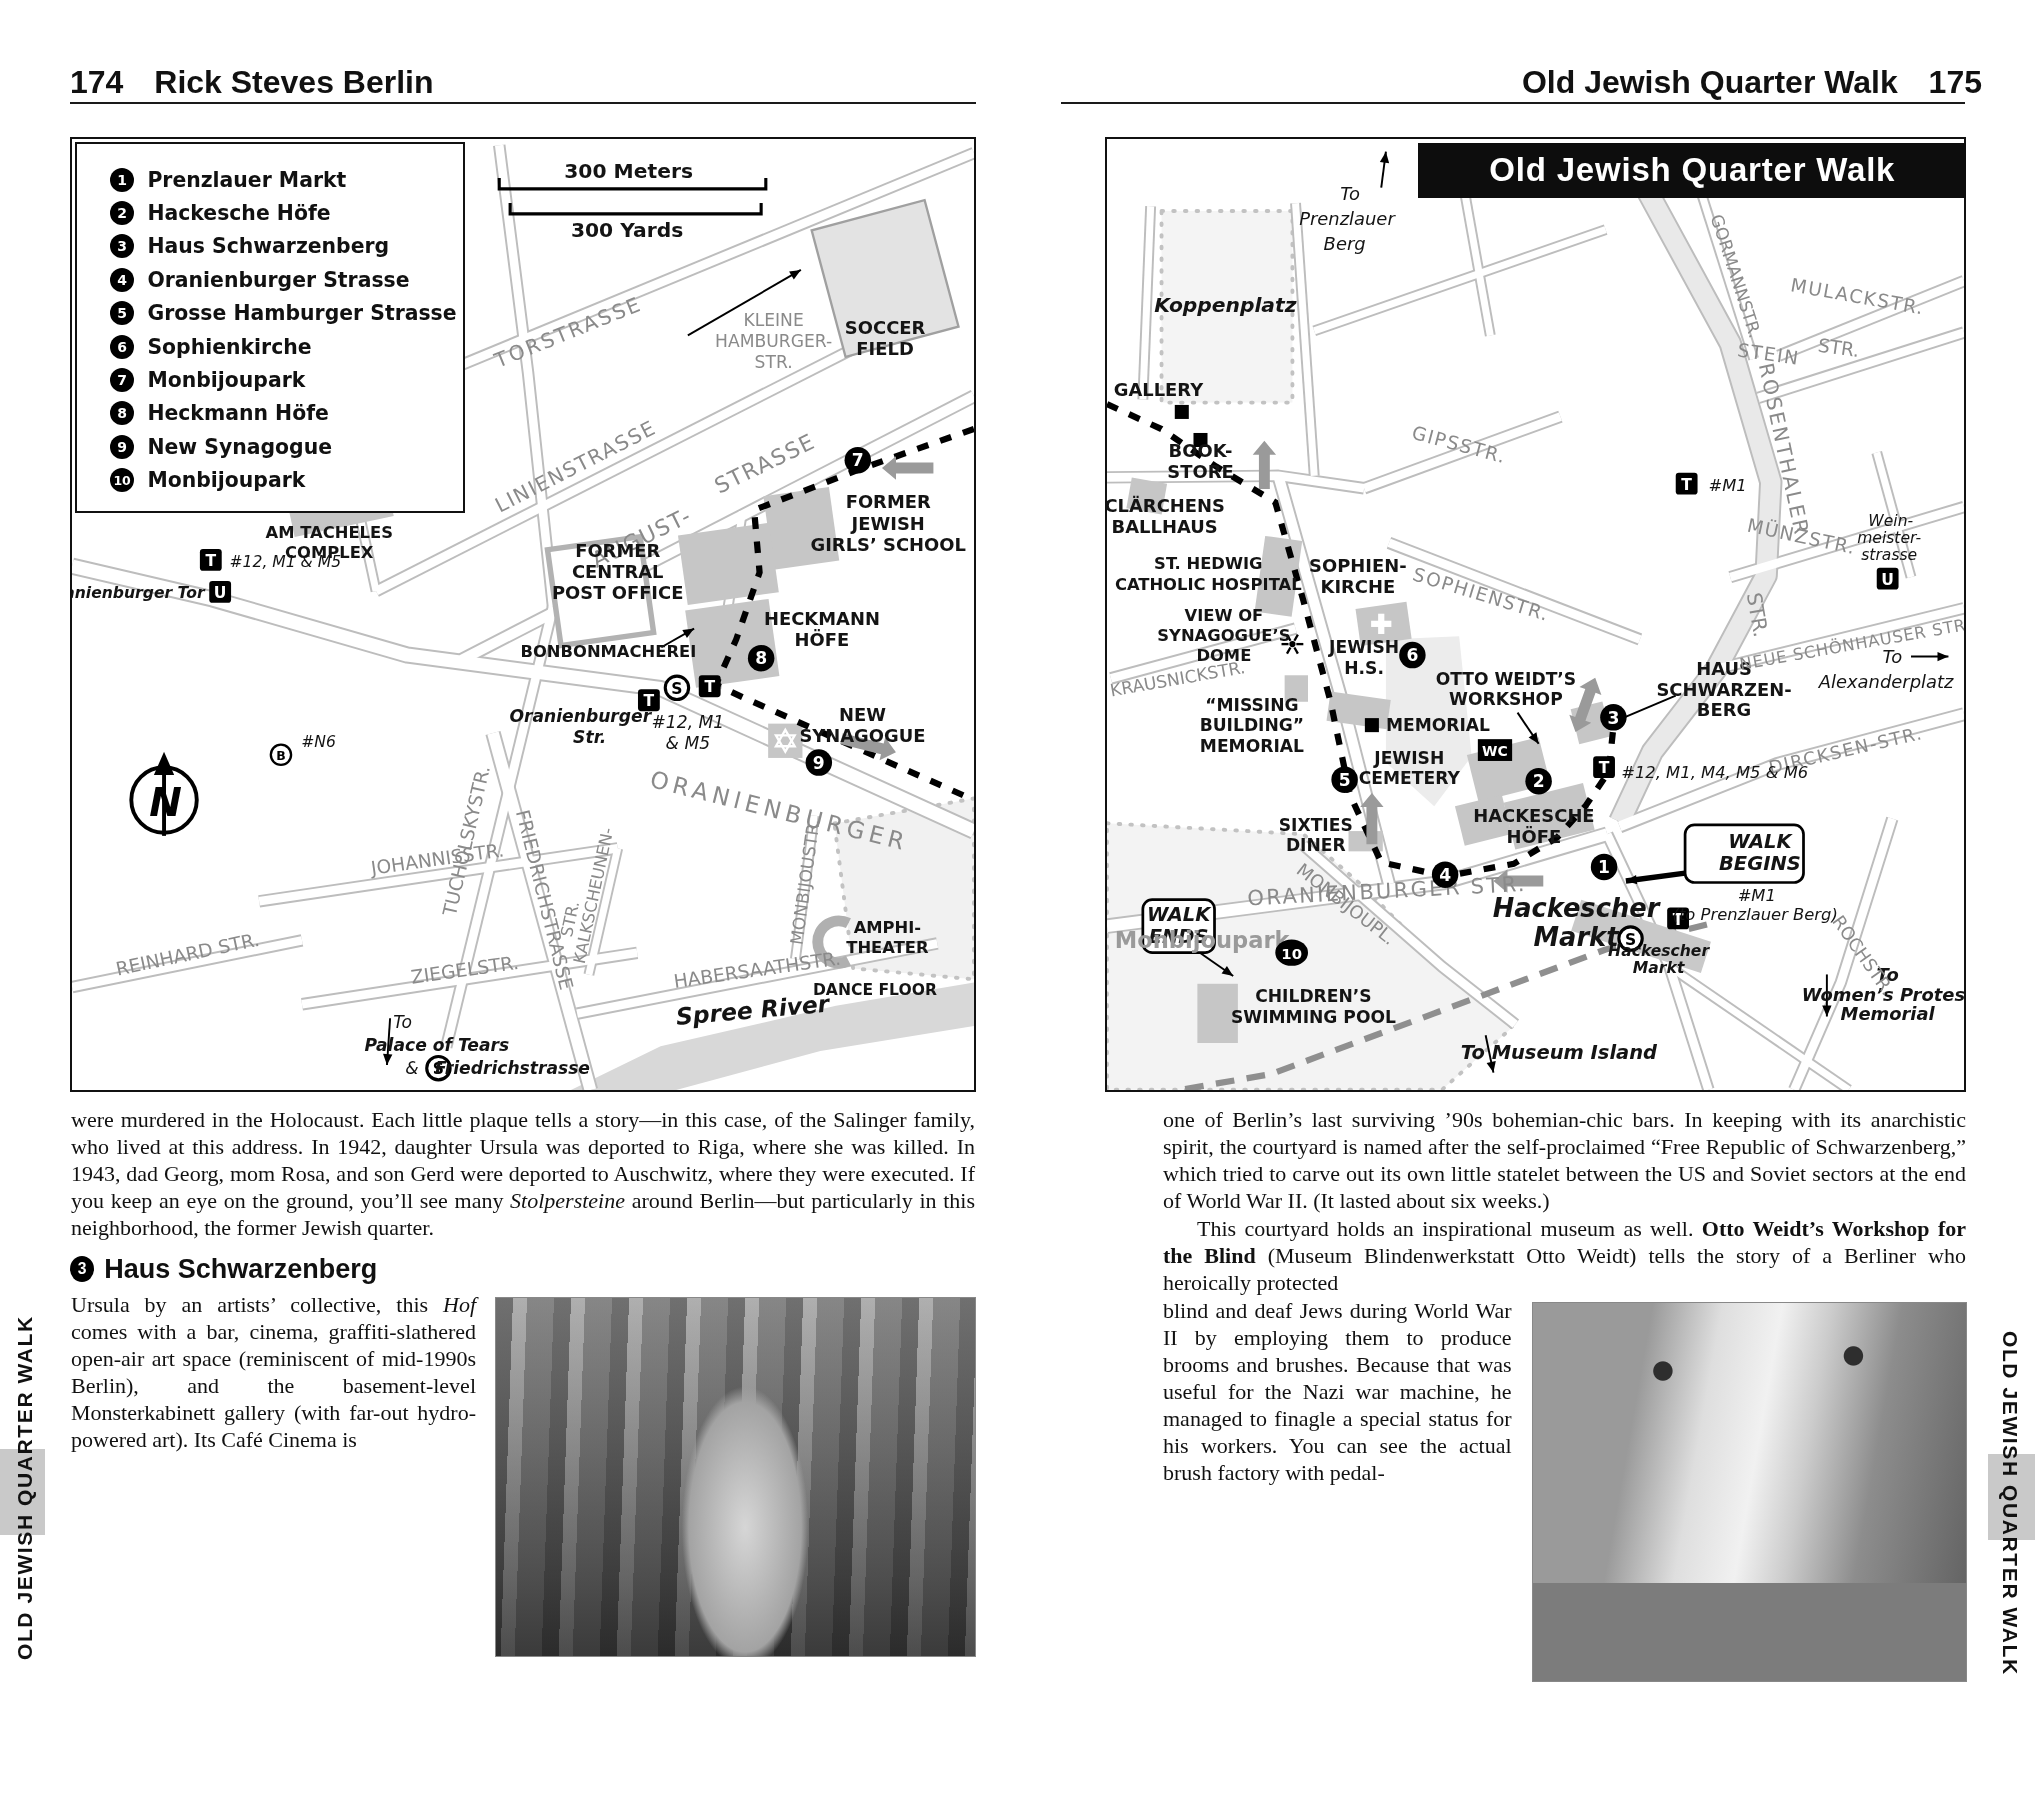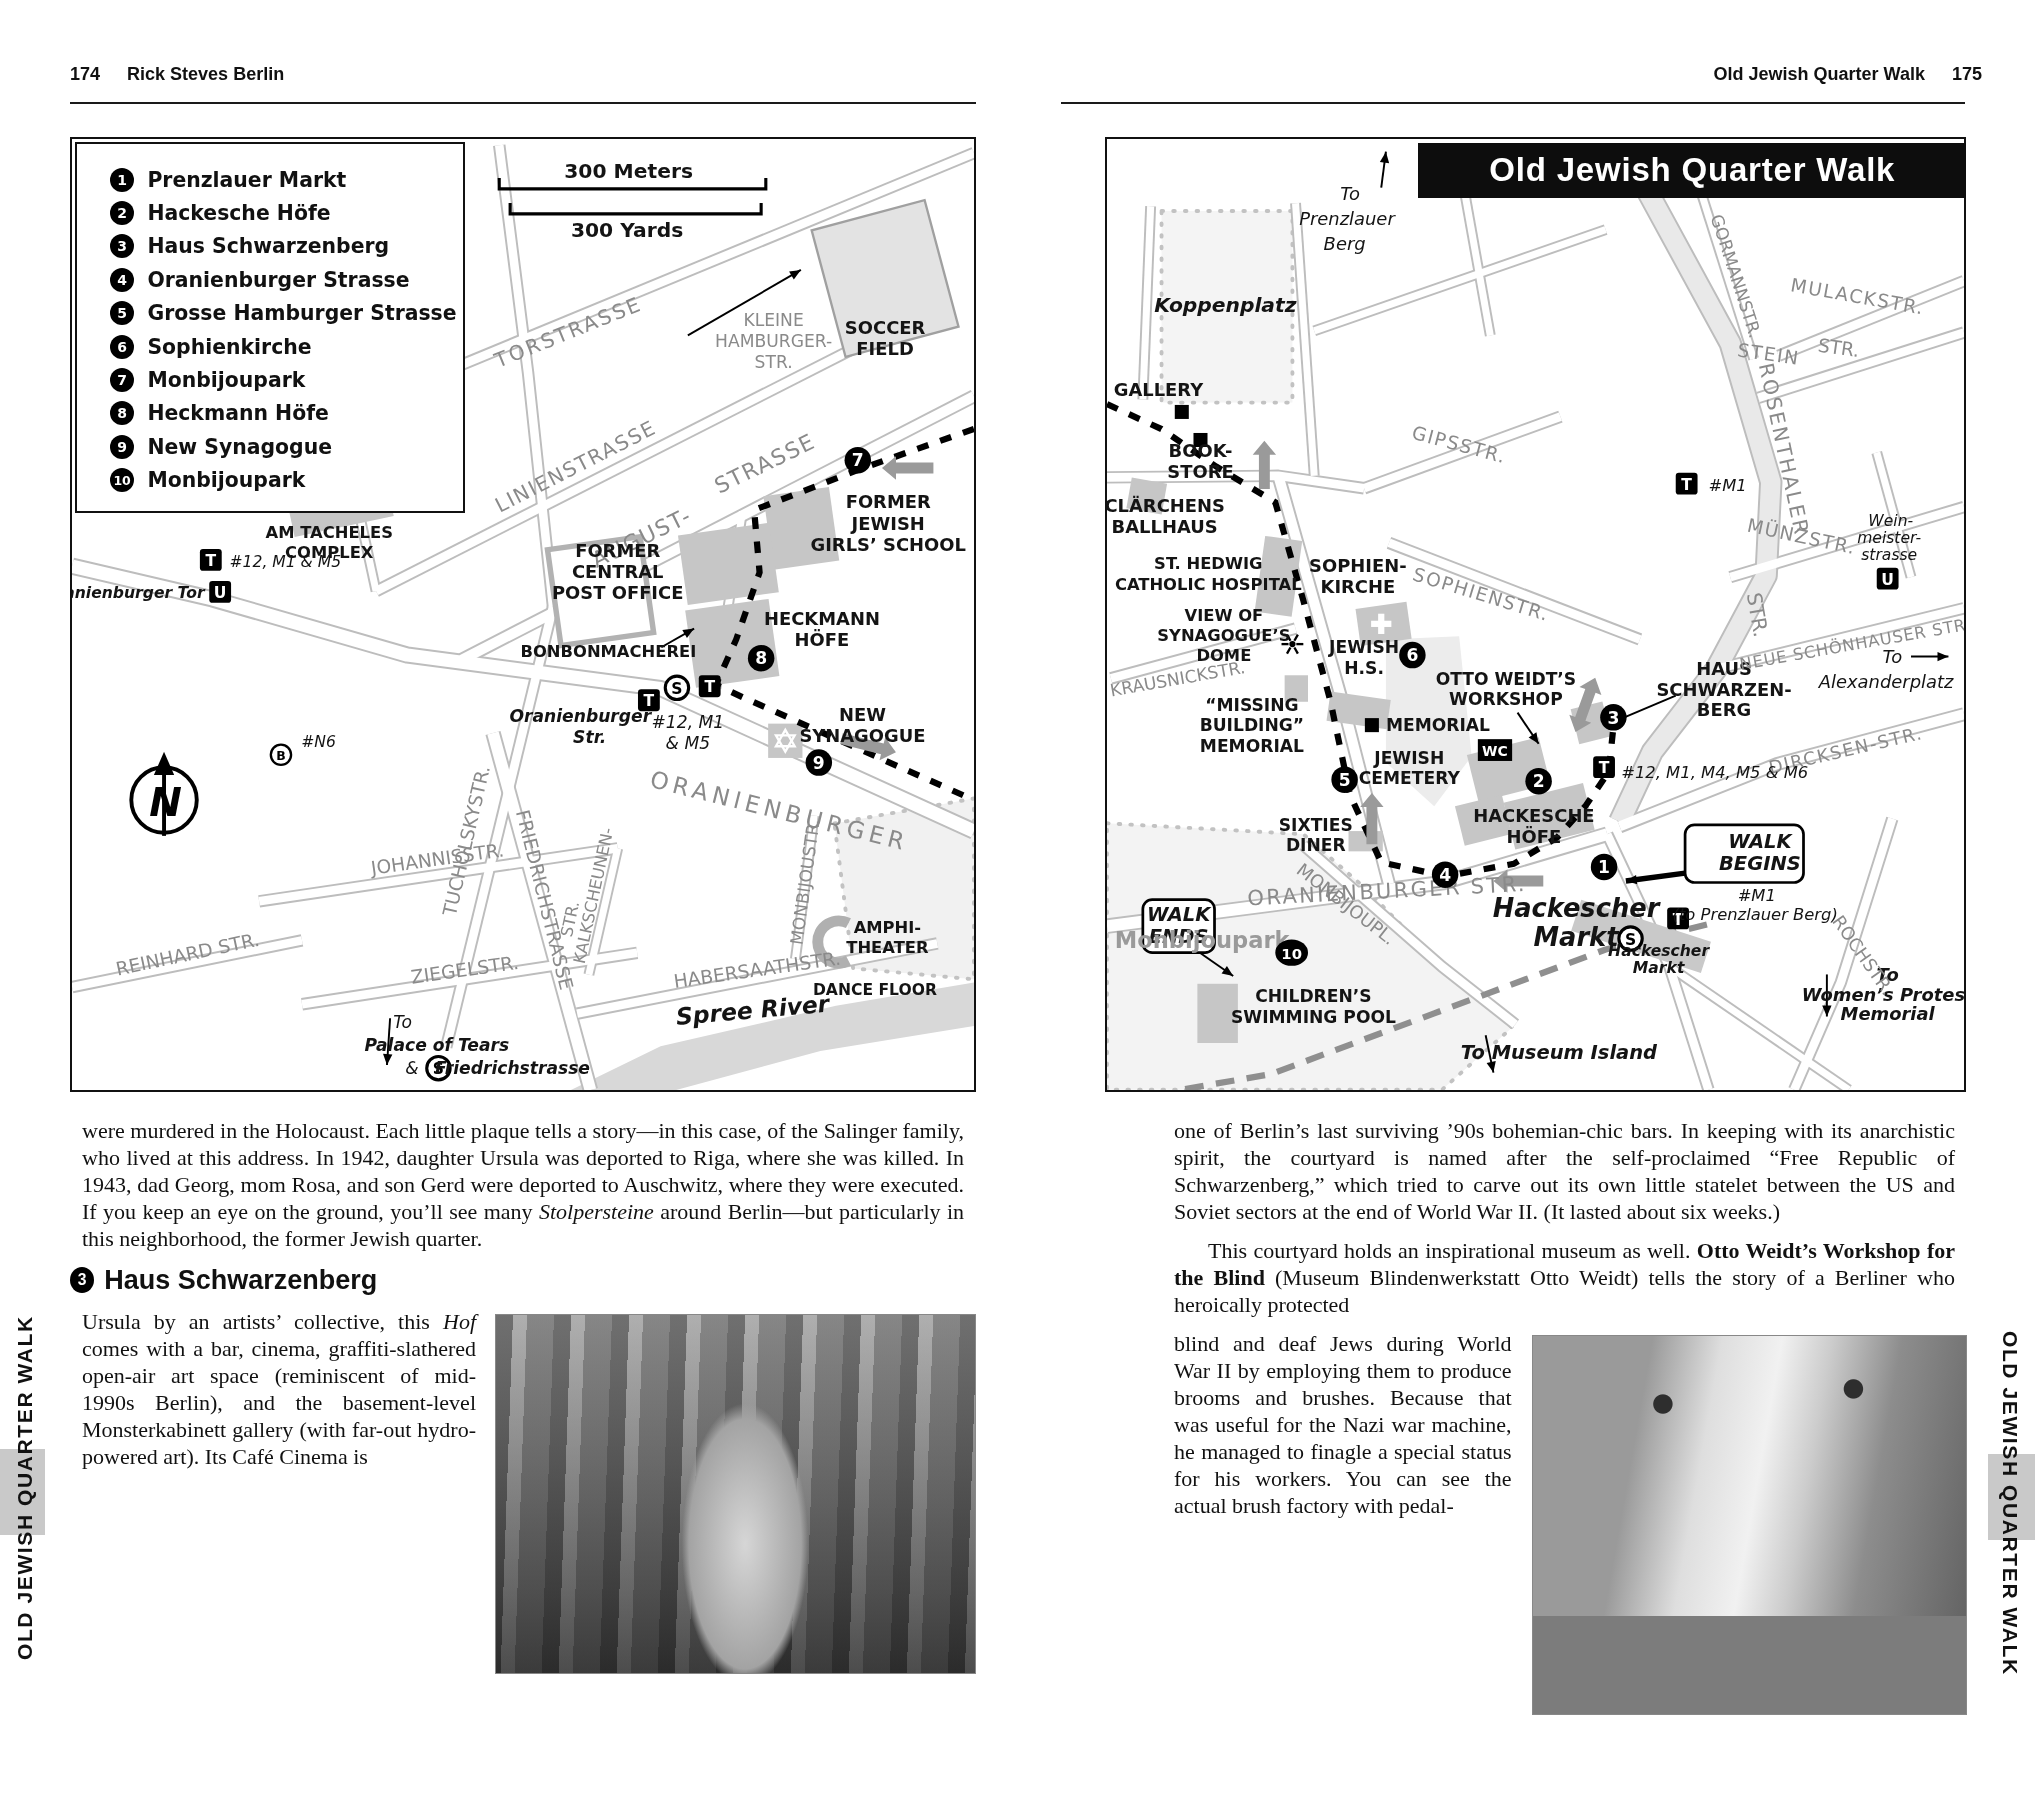--- a/index.html
+++ b/index.html
@@ -1,34 +1,34 @@
 <!DOCTYPE html>
 <html style="font-size:12.5px"><head>
 <meta charset="utf-8">
 <style>
   html,body{margin:0;padding:0;background:#e8e8e8;}
   #page{position:relative;width:2035px;height:1809px;background:#fff;color:#111;
         font-family:"Liberation Serif",serif;overflow:hidden;}
-  .hdr{position:absolute;font-family:"Liberation Sans",sans-serif;font-weight:bold;font-size:18px;white-space:nowrap;}
+  .hdr{position:absolute;font-family:"Liberation Sans",sans-serif;font-weight:bold;font-size:32px;white-space:nowrap;}
   .hdr .gap{display:inline-block;width:22px;}
   .rule{position:absolute;height:2.3px;background:#1a1a1a;}
   .map{position:absolute;border:2.3px solid #111;background:#fff;box-sizing:border-box;}
   .map svg{display:block;width:100%;height:100%;}
   .legend{position:absolute;left:3.1px;top:3.1px;width:390px;height:371px;border:2.3px solid #111;background:#fff;
           box-sizing:border-box;padding:23.5px 7.8px 0 33px;font-family:"DejaVu Sans",sans-serif;}
   .legend ol{margin:0;padding:0;}
   .legend li{list-style:none;display:flex;align-items:center;gap:13.3px;margin-bottom:9.4px;
              font-weight:bold;font-size:20.4px;white-space:nowrap;}
   .badge{width:24px;height:24px;border-radius:50%;background:#000;color:#fff;display:flex;align-items:center;
          justify-content:center;font-size:14px;font-weight:bold;flex:0 0 24px;}
   .banner{position:absolute;right:-2.3px;top:3.9px;width:548px;height:55px;background:#0d0d0d;color:#fff;
           font:bold 33px "Liberation Sans",sans-serif;display:flex;align-items:center;justify-content:center;
           letter-spacing:0.8px;white-space:nowrap;}
   .col{position:absolute;text-align:justify;font-size:22px;line-height:27px;}
-  .col p{margin:12px;font-family:Liberation Serif, serif;}
+  .col p{margin:1px;font-family:Liberation Serif, serif;}
   .ind{text-indent:34px;}
   .i{font-style:italic;} .b{font-weight:bold;}
   .h3{font:bold 27px "Liberation Sans",sans-serif;margin:12.5px 0 6.3px;display:flex;align-items:center;gap:10.2px;
       text-align:left;}
   .h3 .badge{width:26px;height:26px;font-size:15.7px;}
   .wrap{overflow:visible;}
   .clear{clear:both;}
   .photo{float:right;border:0.8px solid #888;box-sizing:border-box;}
   .photo1{width:481px;height:360px;margin:6.3px 0 4.7px 19px;
     background:

